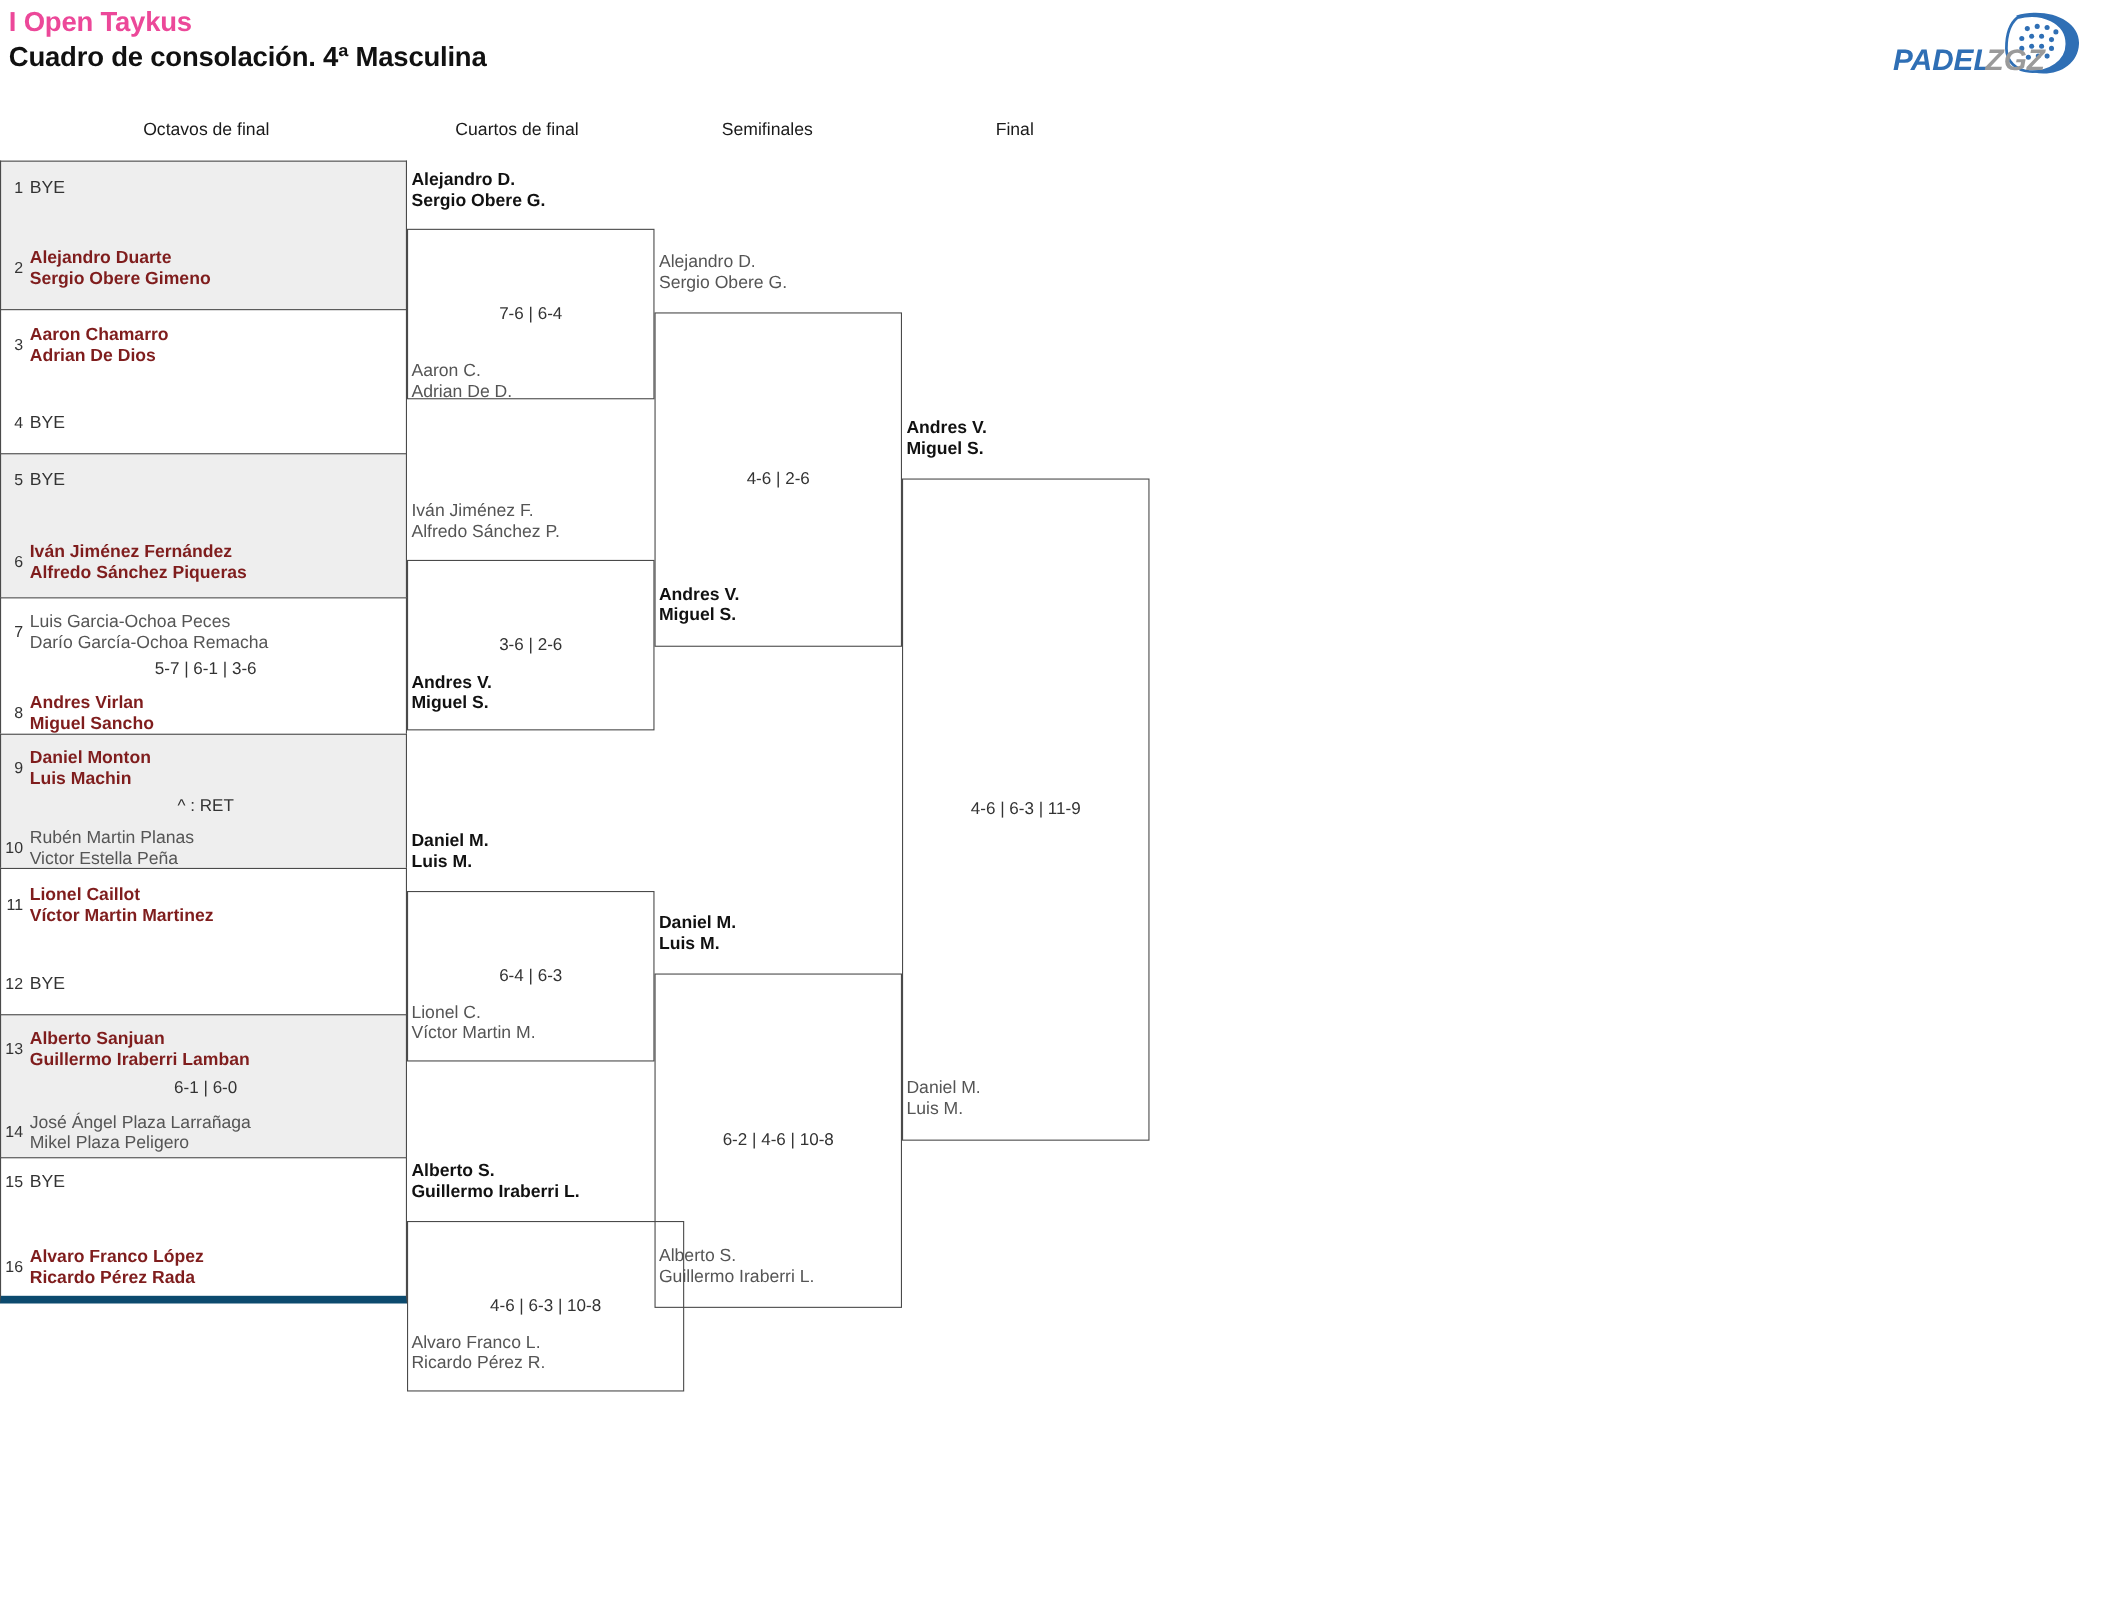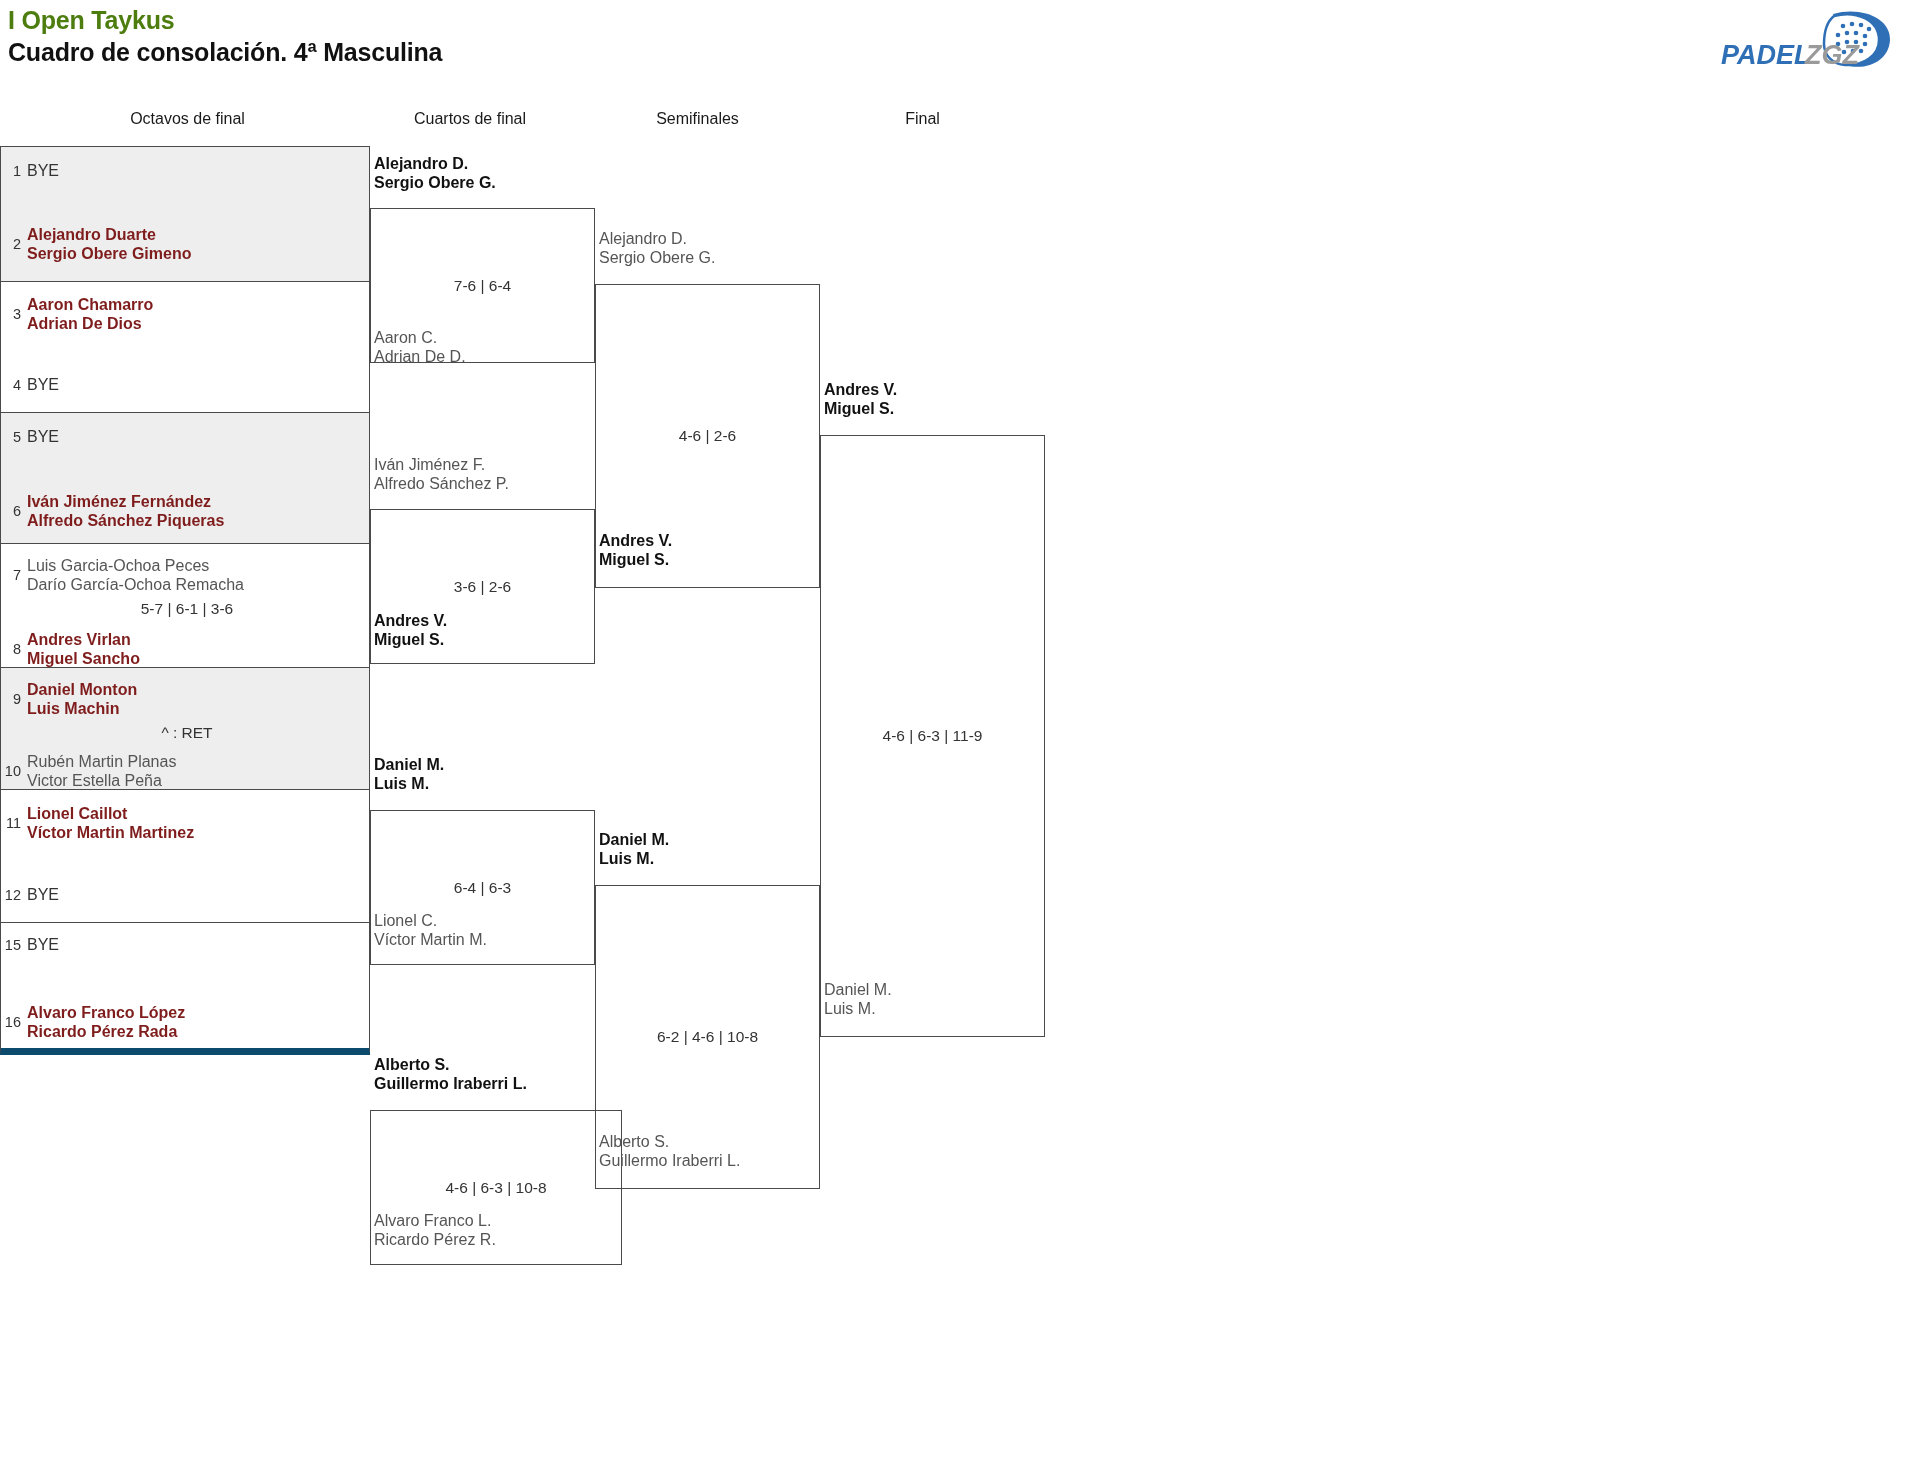--- a/index.html
+++ b/index.html
@@ -15,21 +15,21 @@
     background: #fff;
     overflow: hidden;
   }
 
   
   .hdr-title {
     position: absolute;
     left: 8px; top: 6px;
     font-size: 25px;
     font-weight: bold;
-    color: #4d7c0f;
+    color: #ec4899;
     letter-spacing: -0.2px;
     line-height: 1.17;
     white-space: nowrap;
   }
   .hdr-subtitle {
     position: absolute;
     left: 8px; top: 38px;
     font-size: 25px;
     font-weight: bold;
     color: #111;
@@ -265,20 +265,37 @@
       </div>
       <div class="r1score" style="top:64px;"></div>
       <div class="slot" style="top:95px;">
         <span class="seedno">12</span>
         <span class="names bye">
           <span>BYE</span>
         </span>
       </div>
     </div>
 
+    <div class="r1pair shade" style="height:130px;">
+      <div class="slot" style="top:12px;">
+        <span class="seedno">13</span>
+        <span class="names win">
+          <div>Alberto Sanjuan</div>
+          <div>Guillermo Iraberri Lamban</div>
+        </span>
+      </div>
+      <div class="r1score" style="top:58px;">6-1 | 6-0</div>
+      <div class="slot" style="top:88px;">
+        <span class="seedno">14</span>
+        <span class="names lose">
+          <div>José Ángel Plaza Larrañaga</div>
+          <div>Mikel Plaza Peligero</div>
+        </span>
+      </div>
+    </div>
 
     <div class="r1pair plain last" style="height:133px;">
       <div class="slot" style="top:12px;">
         <span class="seedno">15</span>
         <span class="names bye">
           <span>BYE</span>
         </span>
       </div>
       <div class="r1score" style="top:62px;"></div>
       <div class="slot" style="top:80px;">

